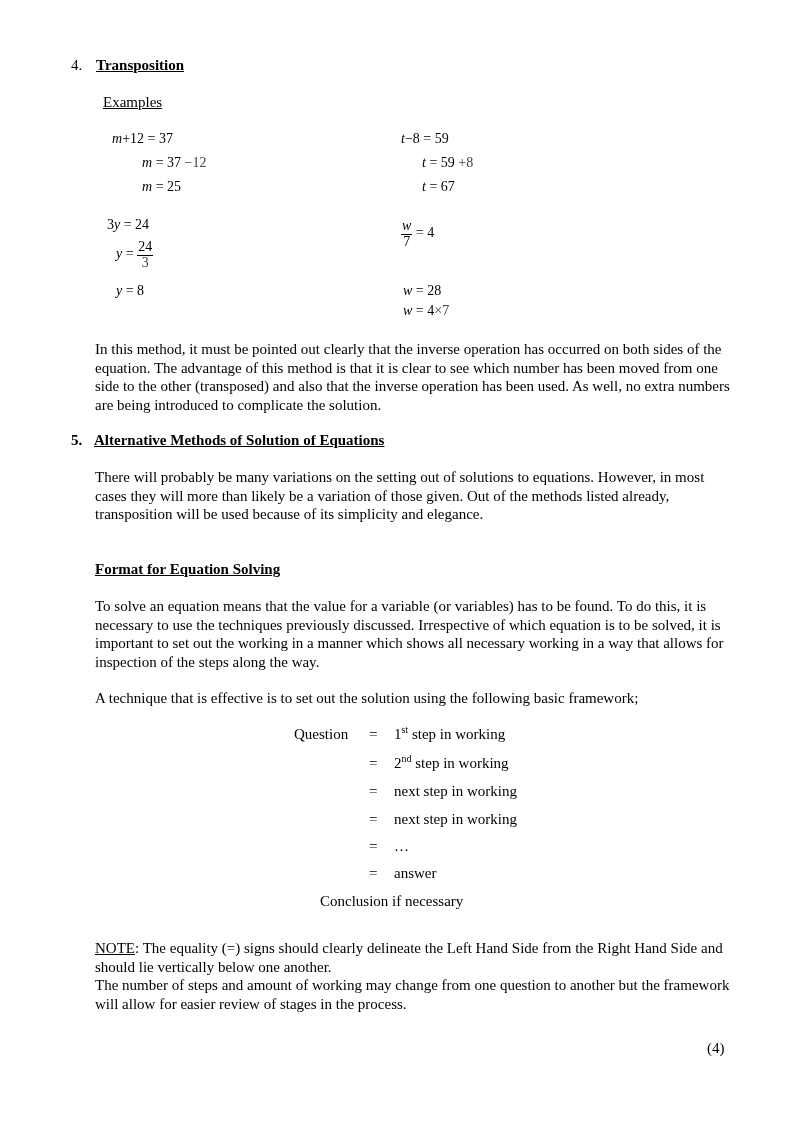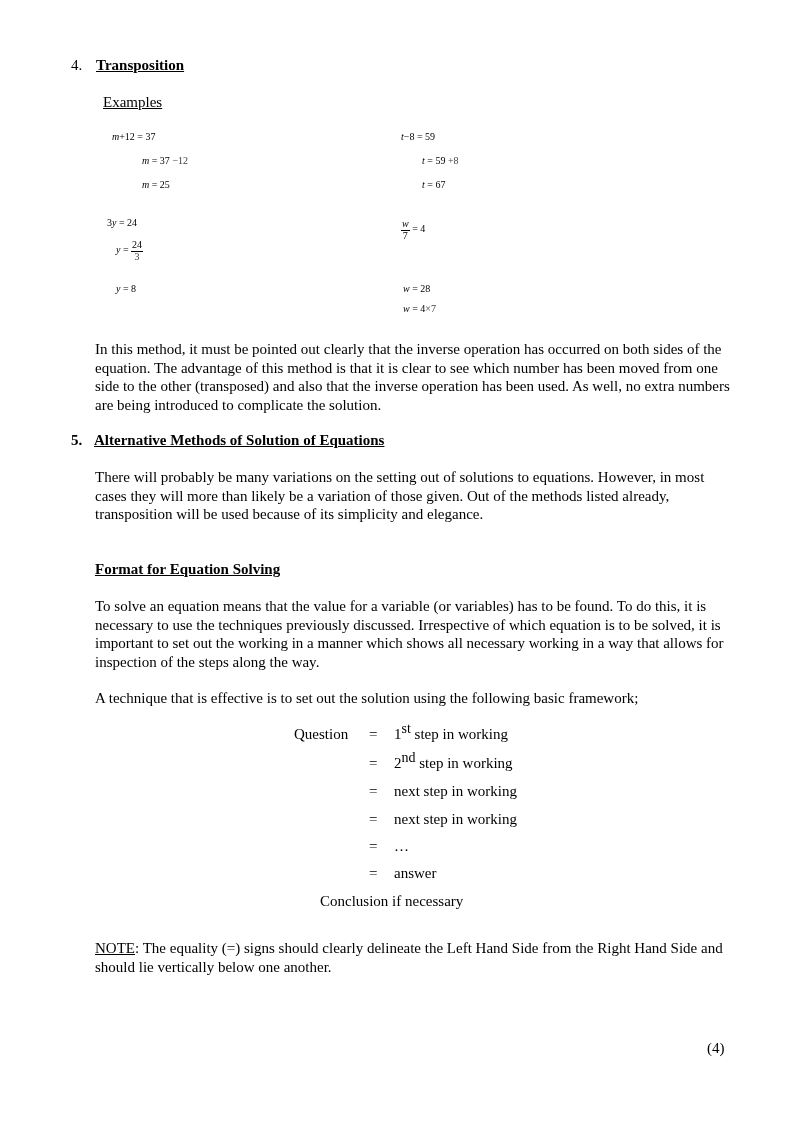--- a/index.html
+++ b/index.html
@@ -6,26 +6,26 @@
     body {
       width: 793px; height: 1122px; position: relative; overflow: hidden;
       font-family: "Liberation Serif", serif; font-size: 15px; color: #000;
     }
     .abs { position: absolute; white-space: nowrap; text-align: right; }
     .heading { font-weight: bold; }
     .u { text-decoration: underline; }
     .red { color: #404040; }
     .it { font-style: italic; }
     .para { position: absolute; left: 95px; width: 635px; line-height: 18.6px; }
-    .eq { position: absolute; font-size: 10px; white-space: nowrap; }
+    .eq { position: absolute; font-size: 14px; white-space: nowrap; }
     .frac { display: inline-block; vertical-align: middle; text-align: center; line-height: 1.05; }
     .frac .num { display: block; border-bottom: 1px solid #000; padding: 0 1px; }
     .frac .den { display: block; }
     .fw-row { position: absolute; white-space: nowrap; }
-    sup { font-size: 14px; vertical-align: 6px; line-height: 0; }
+    sup { font-size: 10px; vertical-align: 6px; line-height: 0; }
   </style>
 </head>
 <body>
 
 <div class="abs" style="left:71px; top:57px;">
   <span>4.</span>
   <span class="heading u" style="margin-left:10px;">Transposition</span>
 </div>
 <div class="abs u" style="left:95px; top:94px;margin-left:8px;">Examples</div>
 
@@ -116,15 +116,16 @@
   <div class="fw-row" style="left:369px; top:865px;">
     <span>=</span>
     <span style="position:absolute; left:25px;">answer</span>
   </div>
   <div class="fw-row" style="left:320px; top:893px;">Conclusion if necessary</div>
 </div>
 
 <div class="para" style="top:939px;">
   <span class="u">NOTE</span><span>:</span>
   <span>The equality (=) signs should clearly delineate the Left Hand Side from the Right Hand Side and should lie vertically below one another.</span><br>
+  <span>The number of steps and amount of working may change from one question to another but the framework will allow for easier review of stages in the process.</span>
 </div>
 
 <div class="abs" style="left:707px; top:1040px;">(4)</div>
 
 </body></html>

